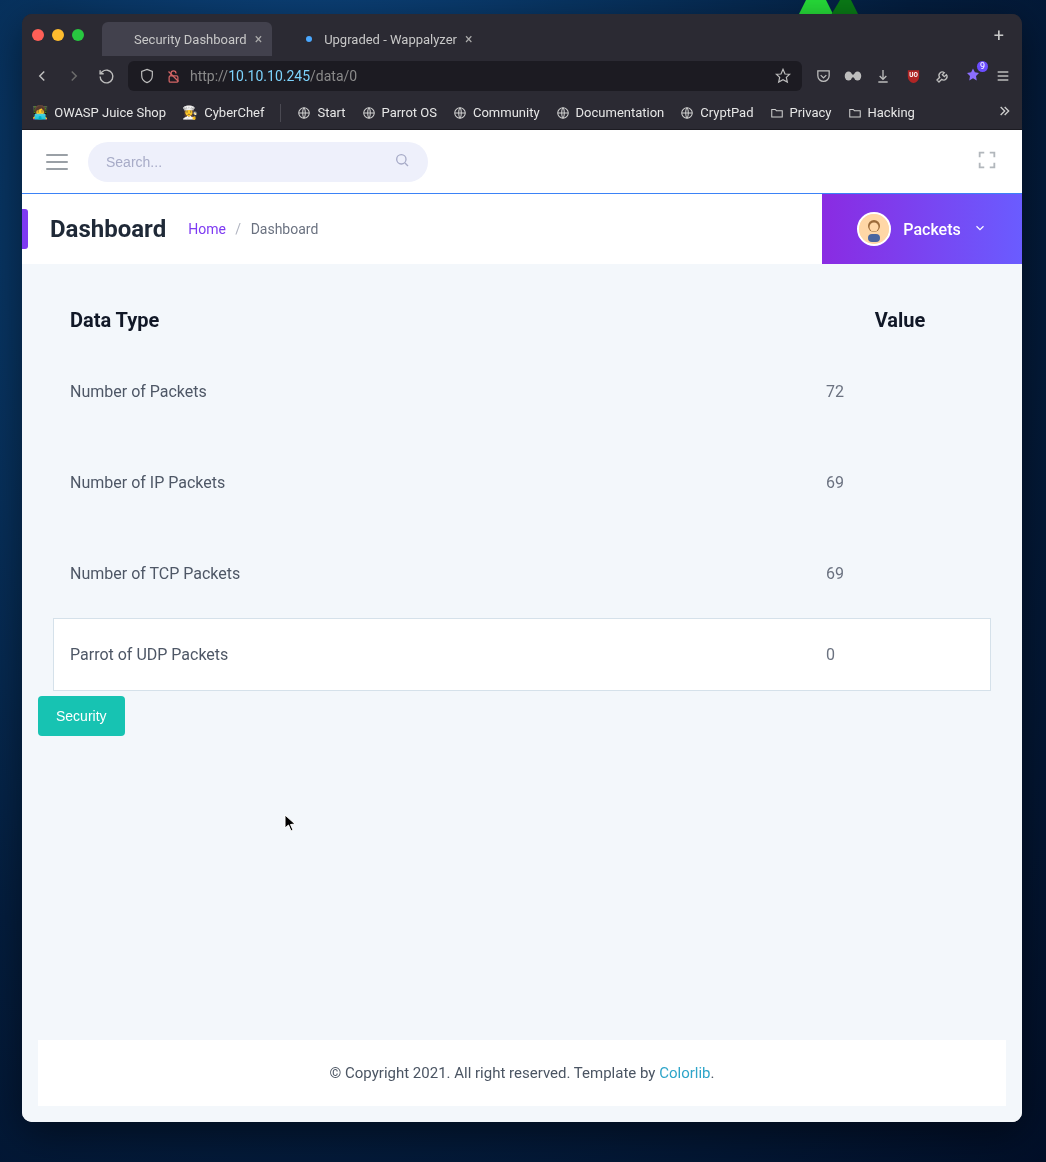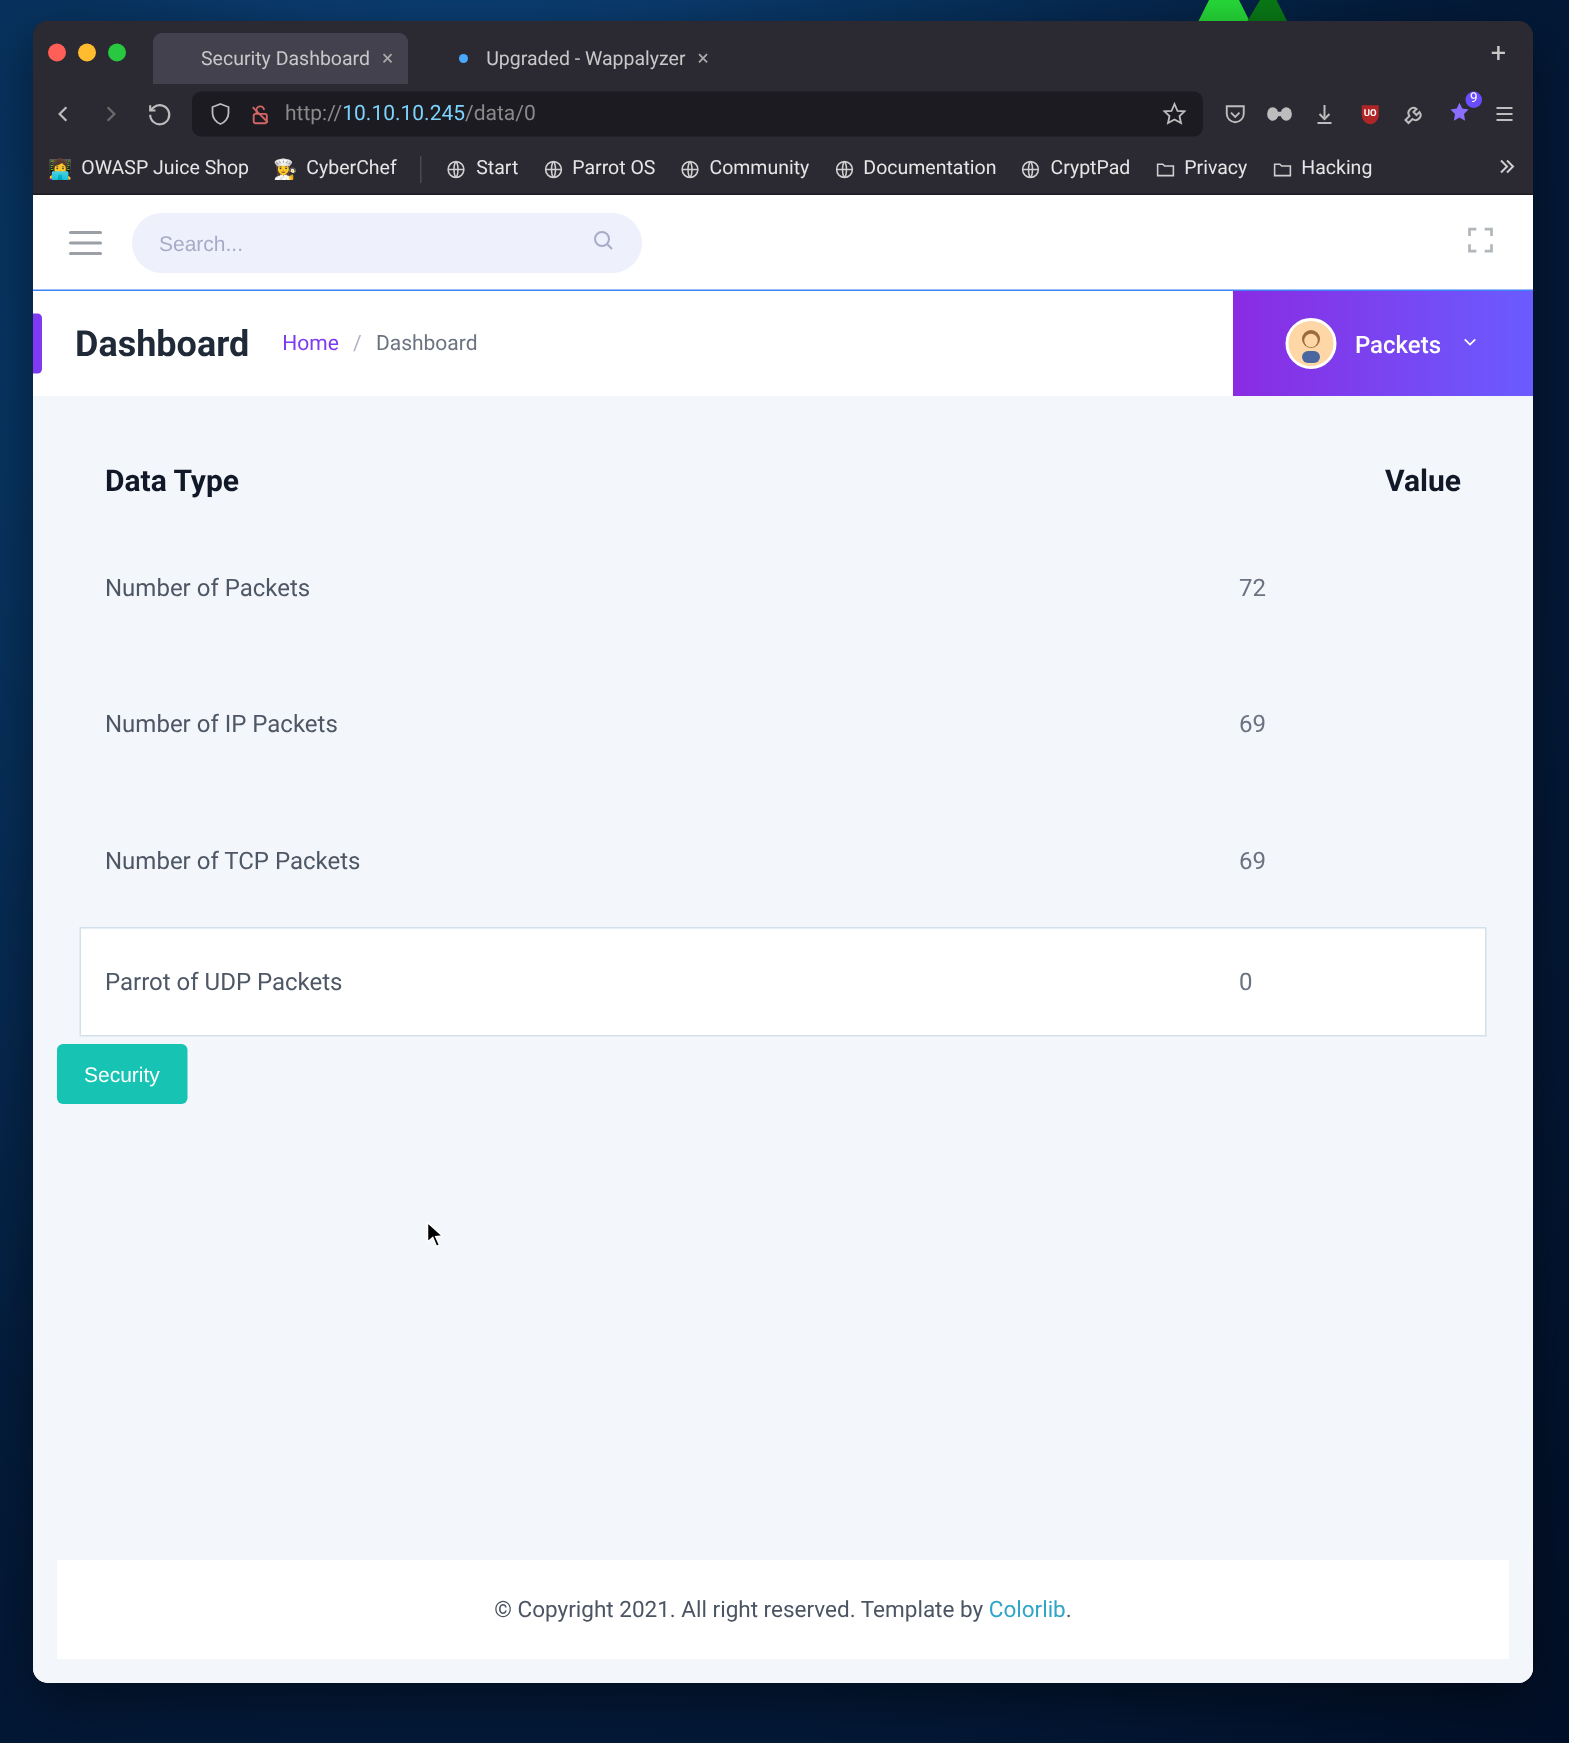--- a/index.html
+++ b/index.html
@@ -132,21 +132,21 @@
     overflow: hidden;
   }
   .username { font-size: 16px; font-weight: 500; }
   .chev { color: #fff; }
 
   
   .mainbody { flex: 1; background: #f3f7fb; padding: 0 16px 16px; display: flex; flex-direction: column; }
   .tablewrap { padding: 30px 16px 0; }
   table { width: 100%; border-collapse: collapse; }
   th { text-align: left; font-size: 20px; font-weight: 700; color: #111827; padding: 14px 16px; }
-  th.valcol { text-align: right; }
+  th.valcol { text-align: center; }
   tbody td { padding: 36px 16px; font-size: 16px; color: #4e5766; }
   tbody td.val { color: #6b7280; width: 180px; }
   tbody tr.hovered { outline: 1px solid #d5e1ea; background: #fff; }
   tbody tr.hovered td { padding-top: 26px; padding-bottom: 26px; }
   .dlbtn {
     margin: 6px 0 0 0;
     background: #17c3b2; color: #fff;
     border: none; border-radius: 4px;
     padding: 12px 18px; font-size: 14px; cursor: pointer;
     align-self: flex-start;

